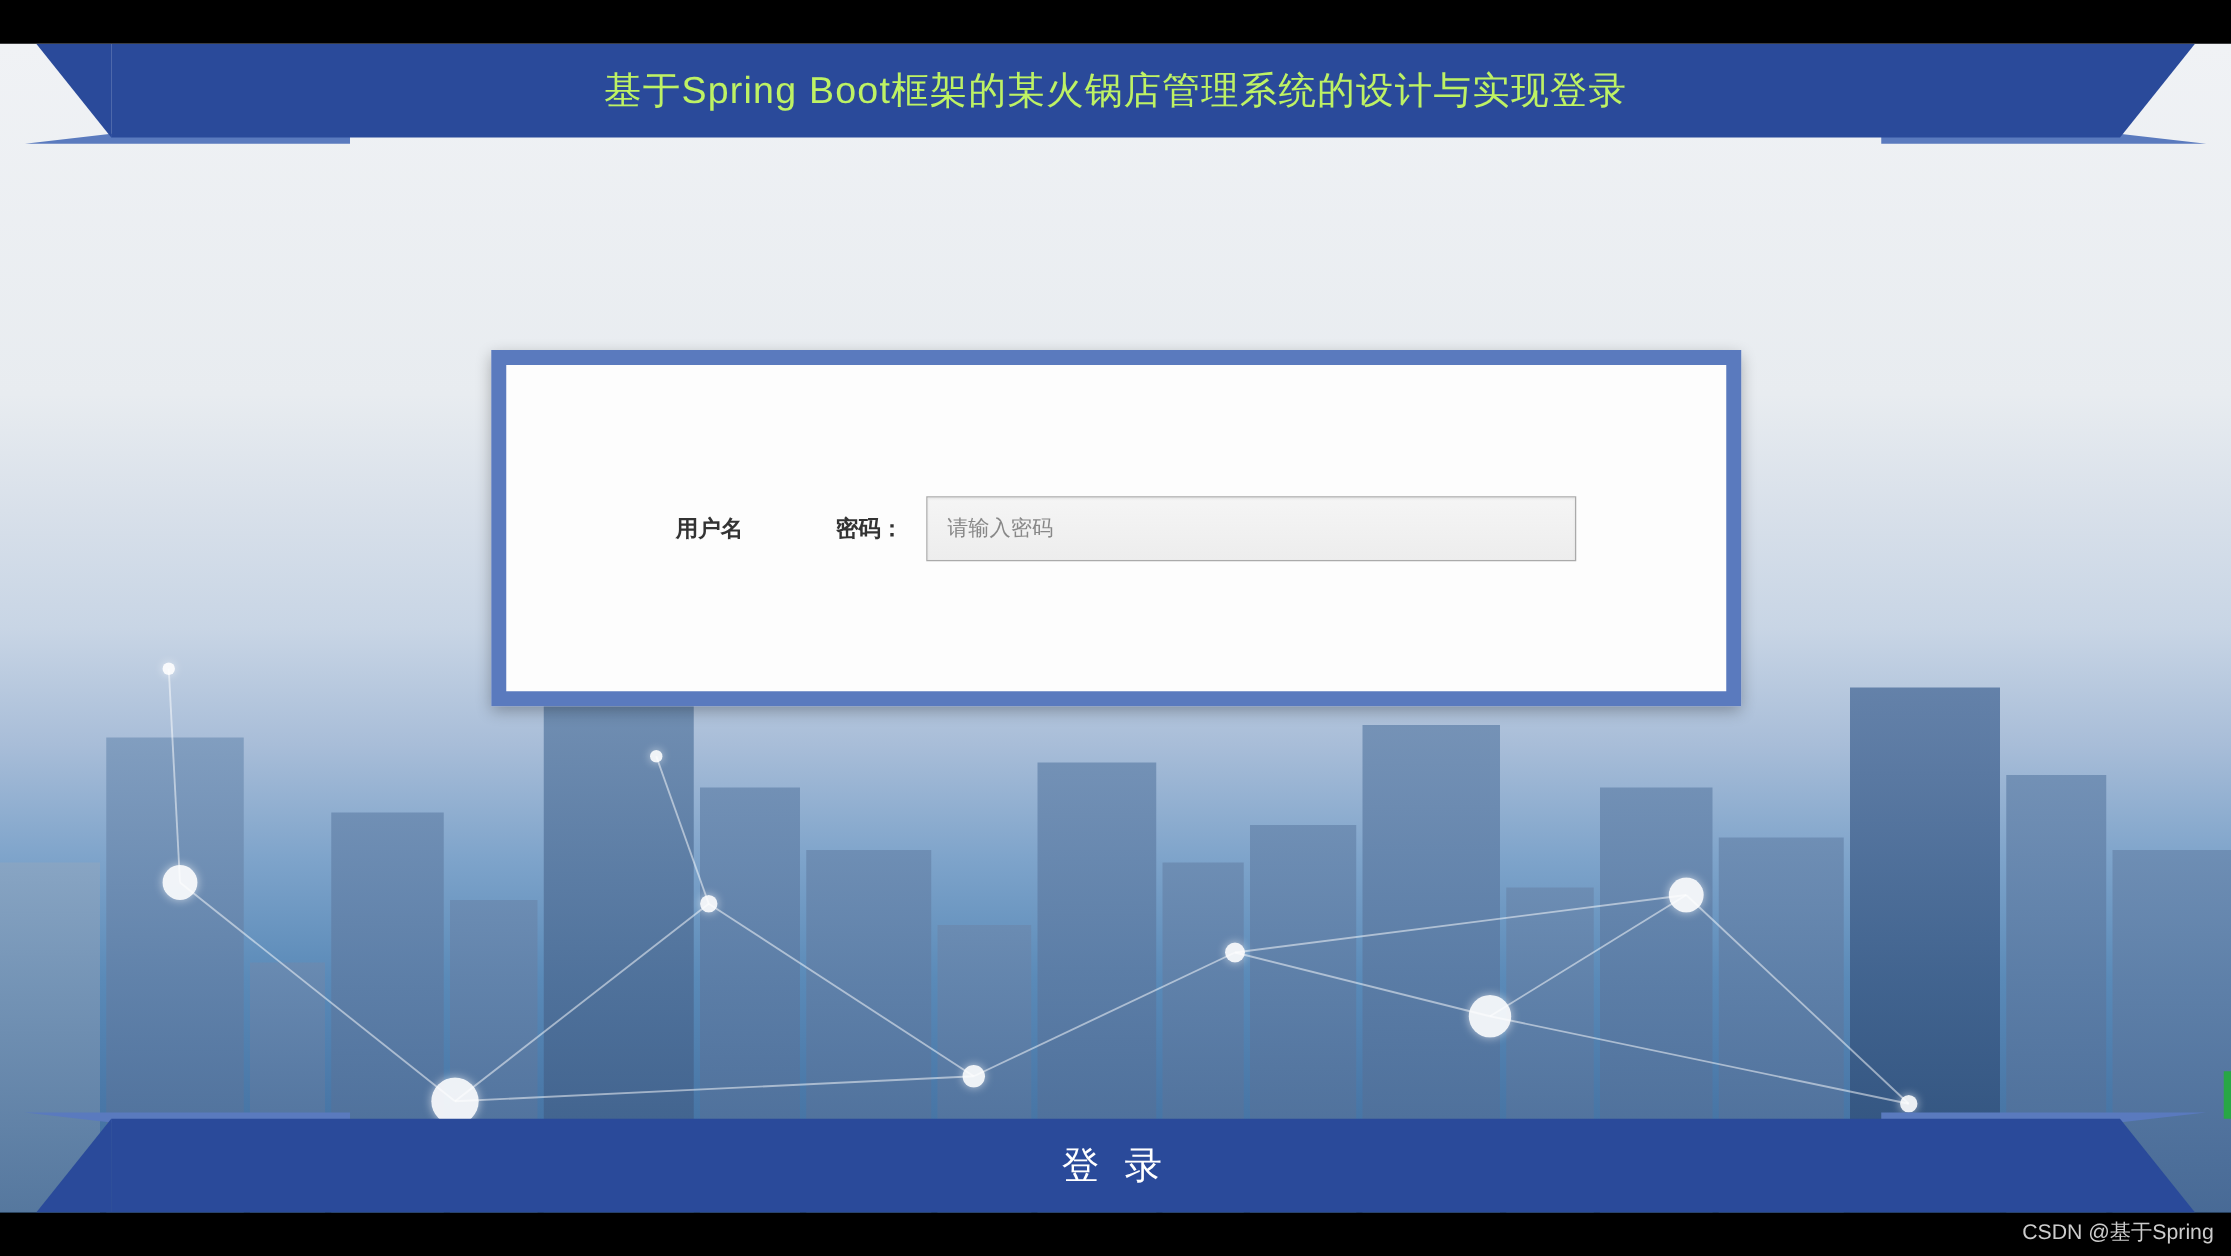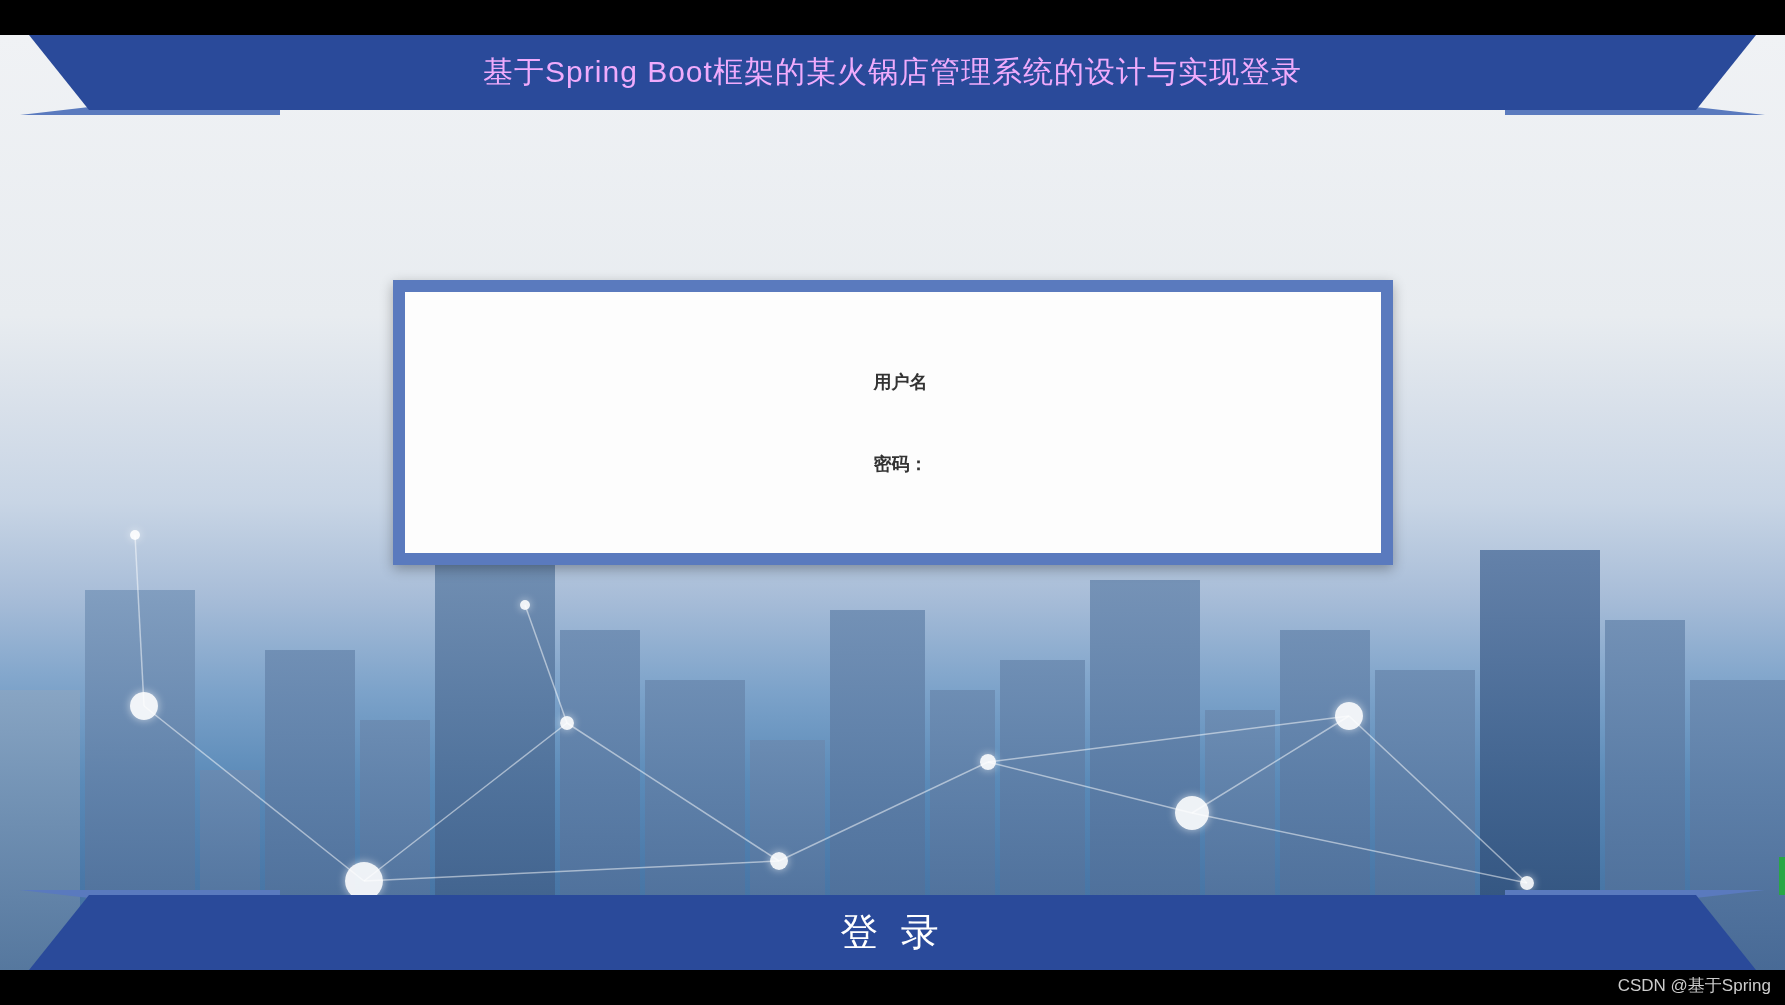--- a/index.html
+++ b/index.html
@@ -171,39 +171,39 @@
       position: absolute;
       right: 20px;
       top: 50px;
       width: 0;
       height: 0;
       border-bottom: 30px solid #5a7abe;
       border-right: 260px solid transparent;
     }
     
     .header-title {
-      color: #f0abfc;
+      color: #bef264;
       font-size: 30px;
       font-weight: normal;
       letter-spacing: 1px;
     }
     
     
     .login-box {
       position: absolute;
       top: 245px;
       left: 50%;
       transform: translateX(-50%);
       width: 1000px;
       height: 285px;
       background: #fdfdfd;
       border: 12px solid #5a7abe;
       box-shadow: 0 4px 12px rgba(0,0,0,0.3);
       display: flex;
-      flex-direction: column;
+      flex-direction: row;
       justify-content: center;
       align-items: center;
       gap: 58px;
     }
     
     .form-row {
       display: flex;
       align-items: center;
       gap: 18px;
     }
@@ -290,21 +290,21 @@
       right: 20px;
       bottom: 50px;
       width: 0;
       height: 0;
       border-top: 30px solid #5a7abe;
       border-right: 260px solid transparent;
     }
     
     .footer-label {
       color: #fff;
-      font-size: 38px;
+      font-size: 30px;
       letter-spacing: 6px;
     }
     
     
     .watermark {
       position: absolute;
       bottom: 8px;
       right: 14px;
       color: #ccc;
       font-size: 17px;
@@ -382,20 +382,21 @@
       <div class="header-title">基于Spring Boot框架的某火锅店管理系统的设计与实现登录</div>
     </div>
   </div>
 
   <div class="login-box">
     <div class="form-row">
       <label class="form-label">用户名</label>
     </div>
     <div class="form-row">
       <label class="form-label">密码：</label>
+      <input type="password" class="form-input" placeholder="请输入密码" style="">
     </div>
   </div>
 
   <div class="footer-wing-left"></div>
   <div class="footer-wing-right"></div>
   <div class="footer-banner">
     <div class="footer-shape">
       <div class="footer-label">登 录</div>
     </div>
   </div>

